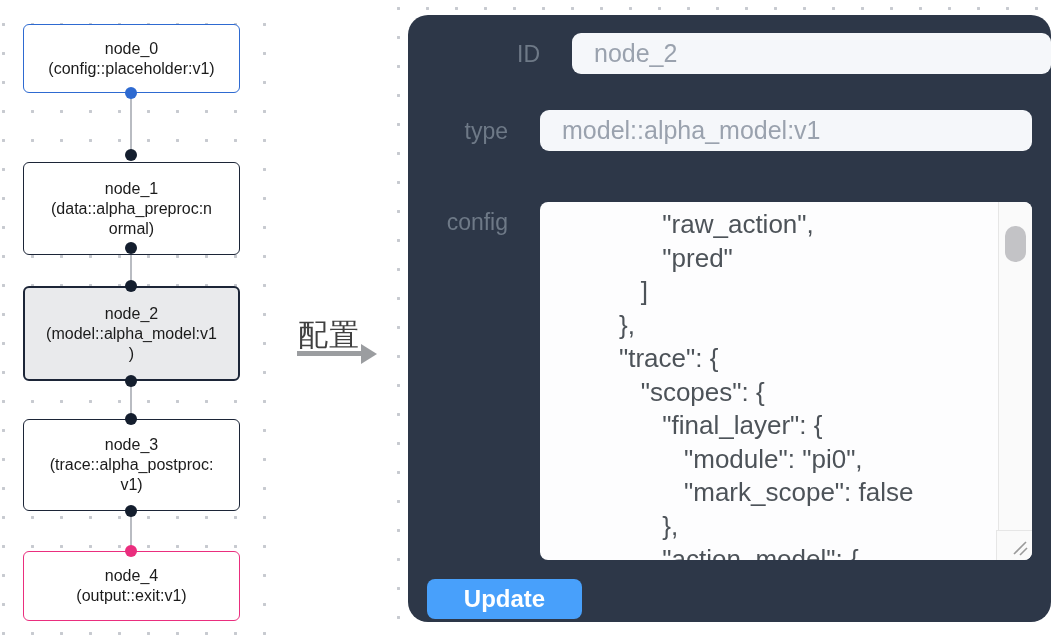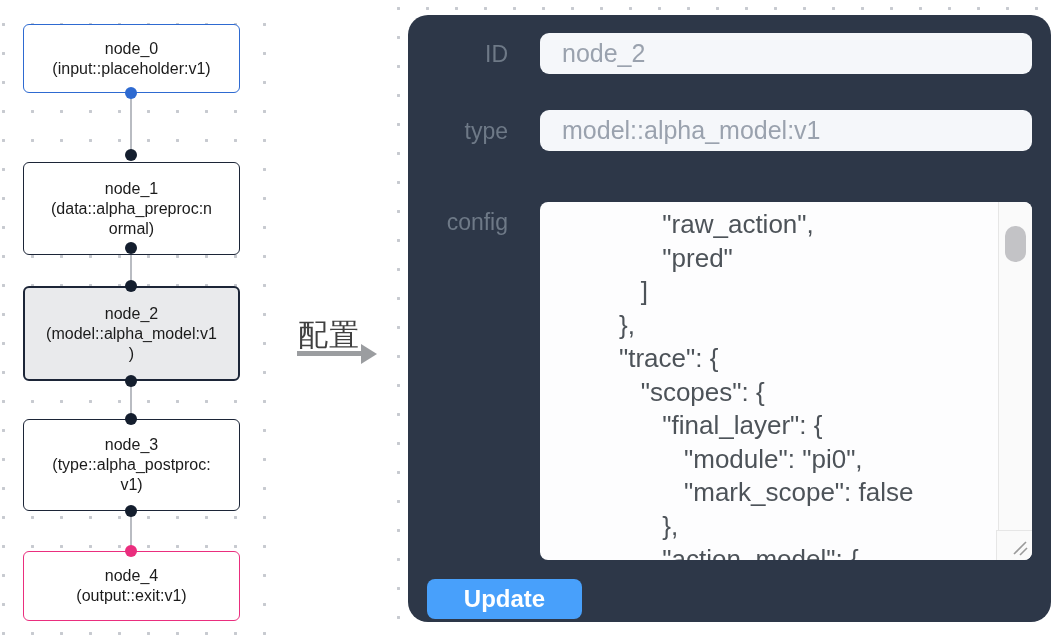--- a/index.html
+++ b/index.html
@@ -48,21 +48,21 @@
 
   
   .right-canvas { position:absolute; left:395px; top:0; width:667px; height:643px;
     background-image:radial-gradient(circle, #c7cad0 1.4px, transparent 1.6px);
     background-size:29px 29px; background-position:-11px -6px; }
 
   .config-panel { position:absolute; left:13px; top:15px; width:643px; height:607px;
     background:#2d3748; border-radius:20px; }
 
   .form-row { position:absolute; left:0; width:100%; display:flex; }
-  .row-id   { top:18px; }
+  .row-id   { top:18px;padding-left:32px; }
   .row-type { top:95px; }
   .row-config { top:172px; }
   .form-label { width:100px; text-align:right; color:#6e7987; font-size:23px;
     flex:none; padding-top:8px; }
   .row-config .form-label { padding-top:22px; }
 
   .text-field { margin-left:32px; width:492px; height:41px; background:#f5f7fa;
     border:none; outline:none; border-radius:9px; font-size:25px; color:#9aa2ae;
     padding:0 0 0 22px; font-family:"Liberation Sans", sans-serif; }
 
@@ -90,35 +90,35 @@
 <div class="stage">
 
   <div class="flow-canvas">
     <div class="edge edge-01"></div>
     <div class="edge edge-12"></div>
     <div class="edge edge-23"></div>
     <div class="edge edge-34"></div>
 
     <div class="node node-0">
       <div class="node-label">node_0
-(input::placeholder:v1)</div>
+(config::placeholder:v1)</div>
     </div>
     <div class="node node-1">
       <div class="node-label">node_1
 (data::alpha_preproc:n
 ormal)</div>
     </div>
     <div class="node node-2">
       <div class="node-label">node_2
 (model::alpha_model:v1
 )</div>
     </div>
     <div class="node node-3">
       <div class="node-label">node_3
-(type::alpha_postproc:
+(trace::alpha_postproc:
 v1)</div>
     </div>
     <div class="node node-4">
       <div class="node-label">node_4
 (output::exit:v1)</div>
     </div>
 
     <div class="handle blue h-n0b"></div>
     <div class="handle h-n1t"></div>
     <div class="handle h-n1b"></div>

